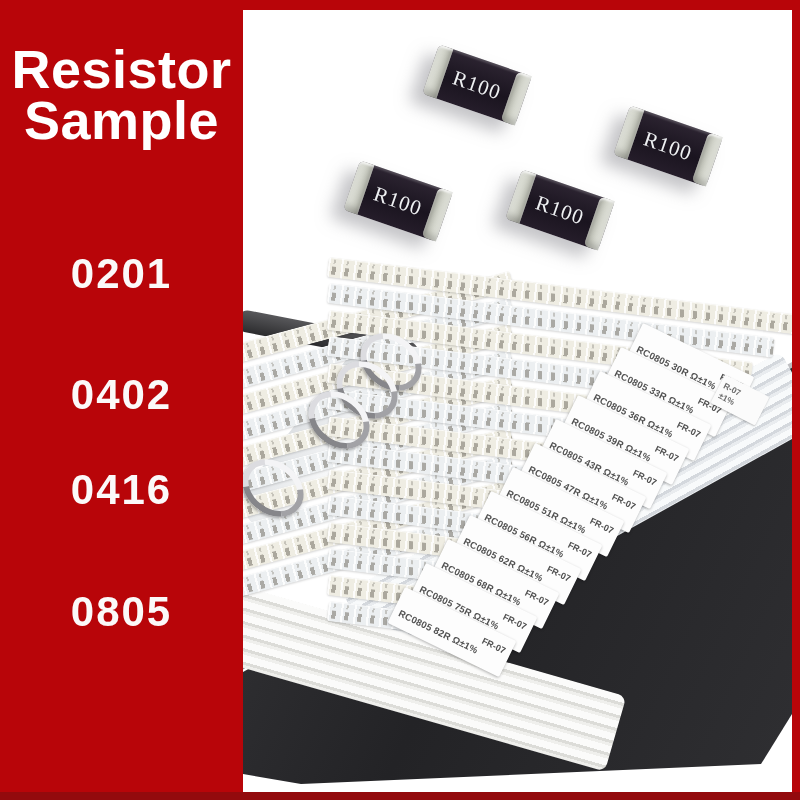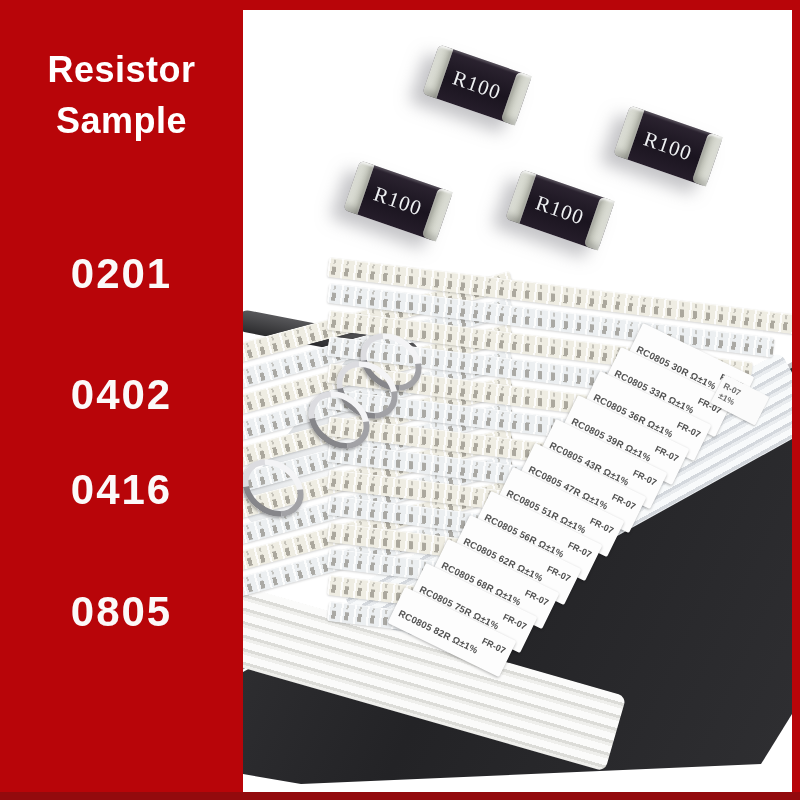--- a/index.html
+++ b/index.html
@@ -4,21 +4,21 @@
 <style>
   html,body{margin:0;padding:0;}
   body{
     width:800px;height:800px;position:relative;overflow:hidden;
     background:#b80509;
     font-family:"Liberation Sans",sans-serif;
   }
   
   .panel-title{
     position:absolute;left:0;top:44px;width:243px;margin:0;
-    text-align:center;color:#ffffff;font-size:36px;font-weight:700;
+    text-align:center;color:#ffffff;font-size:54px;font-weight:700;
     line-height:51px;letter-spacing:.5px;z-index:20;
   }
   .panel-title span{display:block;}
   .size{
     position:absolute;width:243px;text-align:center;color:#fbf9f9;
     font-size:42px;font-weight:700;letter-spacing:2px;z-index:20;
   }
   .size0{top:250px}.size1{top:371px}.size2{top:466px}.size3{top:588px}
   .bottom-bar{
     position:absolute;left:0;bottom:0;width:800px;height:8px;

